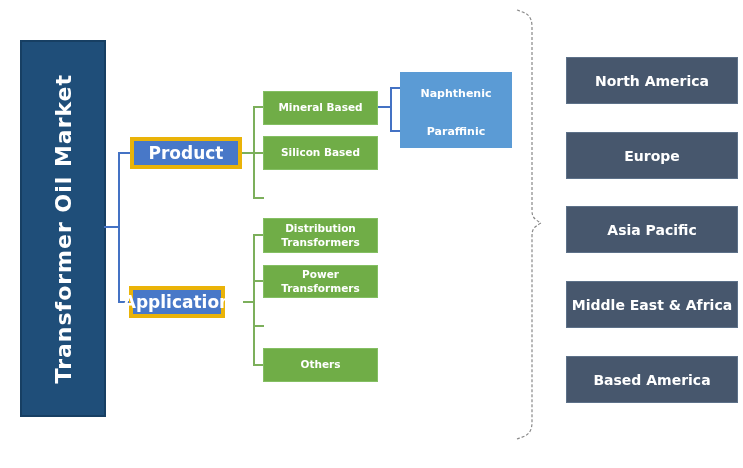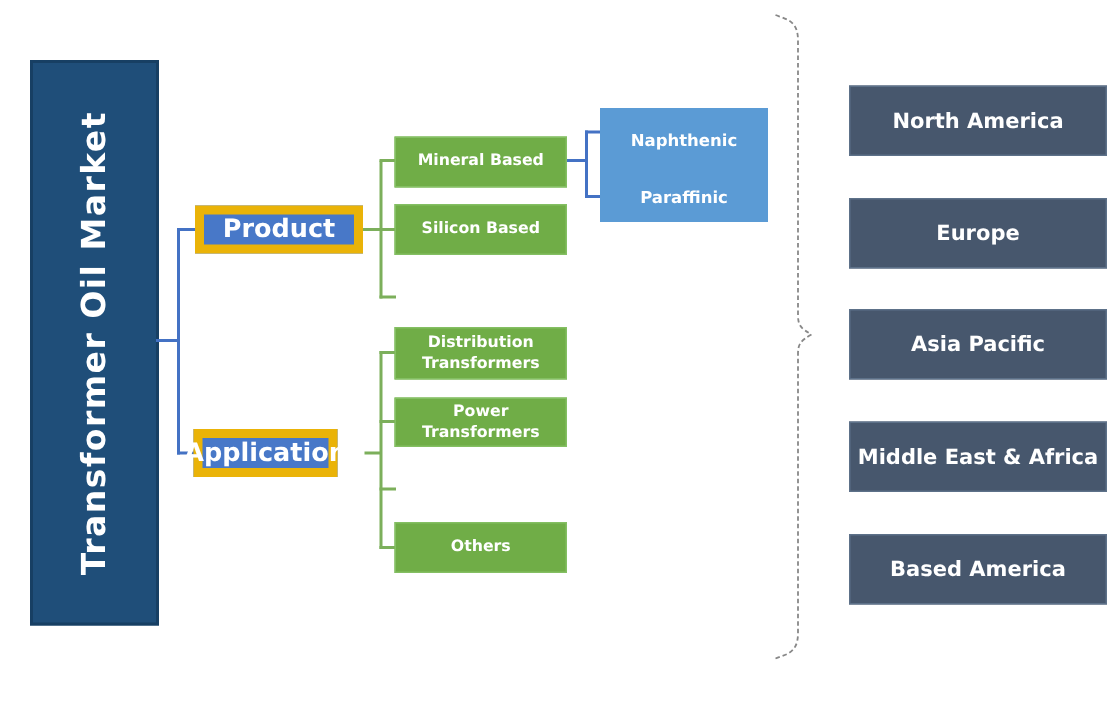--- a/index.html
+++ b/index.html
@@ -8,21 +8,21 @@
     font-family:"DejaVu Sans","Liberation Sans",sans-serif;font-weight:bold;
   }
   .node{position:absolute;display:flex;align-items:center;justify-content:center;
         text-align:center;color:#ffffff;box-sizing:border-box;}
   
   .node-root{left:20px;top:40px;width:86px;height:377px;background:#1F4E79;
              border:2px solid #173F63;}
   .node-root .vtext{writing-mode:vertical-rl;transform:rotate(180deg);
              font-size:22px;letter-spacing:1px;white-space:nowrap;}
   
-  .node-branch{background:#4878C8;border:6px solid #eab308;font-size:17px;}
+  .node-branch{background:#4878C8;border:4px solid #eab308;font-size:17px;}
   .branch-product{left:130px;top:137px;width:112px;height:32px;}
   .branch-application{left:129px;top:286px;width:96px;height:32px;}
   
   .node-leaf{left:263px;width:115px;background:#70AD47;border:1px solid #84BF63;
              font-size:10.5px;line-height:1.25;padding:1px 2px;}
   .leaf-mineral{top:91px;height:34px;}
   .leaf-silicon{top:136px;height:34px;}
   .leaf-bio{top:181px;height:34px;}
   .leaf-distribution{top:218px;height:35px;}
   .leaf-power{top:265px;height:33px;}

